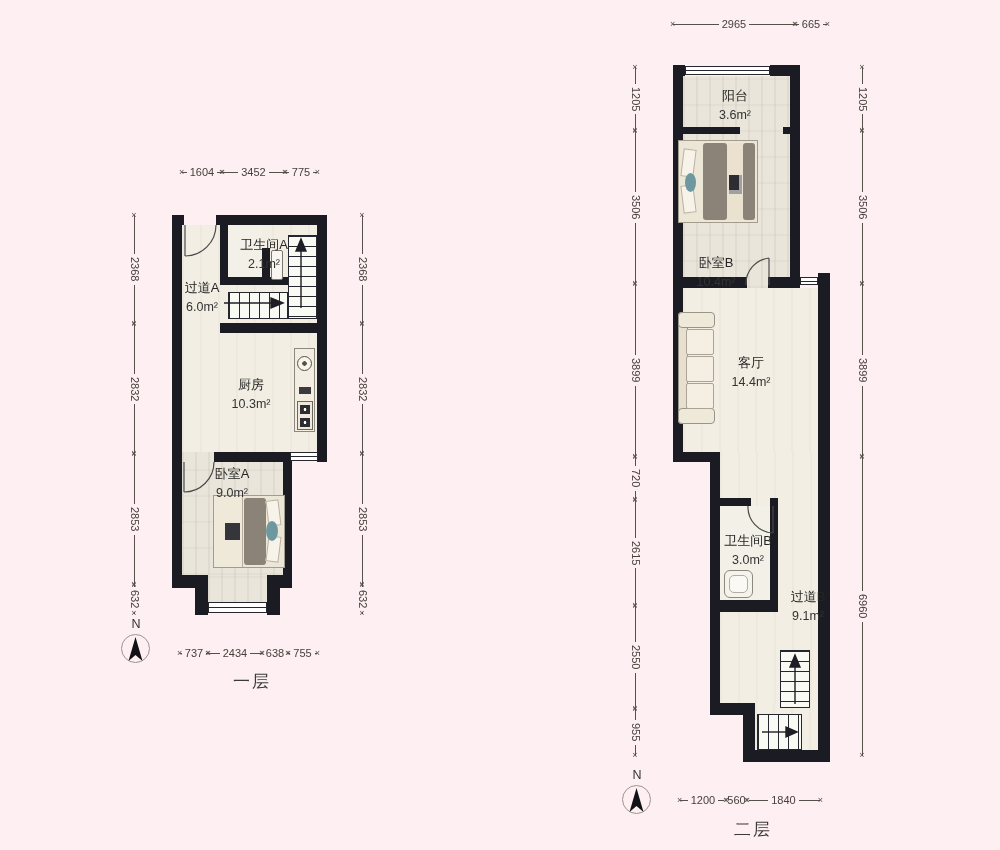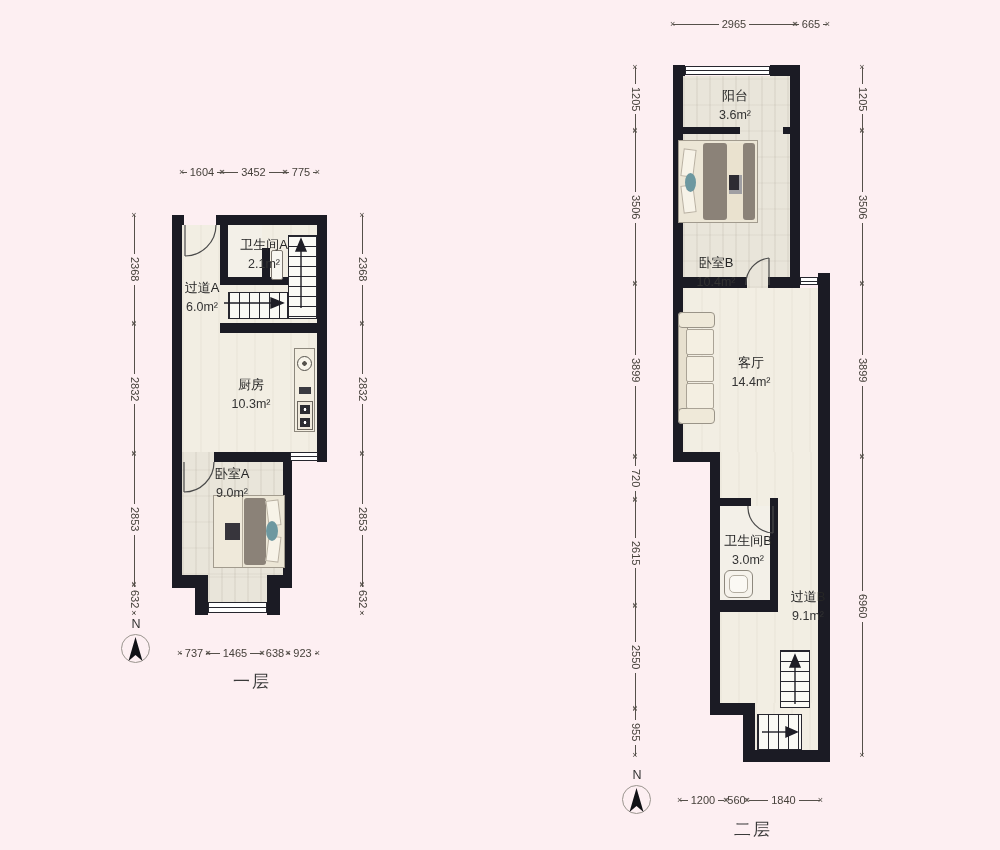--- a/index.html
+++ b/index.html
@@ -125,27 +125,27 @@
       </div>
     <div class="seg" style="width:32px;">
         <span class="num">775</span>
       </div>
   </div>
   <div class="dimh" style="left:180px;top:629px;margin-top:17px;">
     <div class="seg" style="width:28px;">
         <span class="num">737</span>
       </div>
     <div class="seg" style="width:54px;">
-        <span class="num">1465</span>
+        <span class="num">2434</span>
       </div>
     <div class="seg" style="width:26px;align-items:flex-end;">
         <span class="num">638</span>
       </div>
     <div class="seg" style="width:29px;">
-        <span class="num">923</span>
+        <span class="num">755</span>
       </div>
   </div>
   <div class="dimv" style="left:127px;top:215px;">
     <div class="seg" style="height:109px;">
         <span class="num">2368</span>
       </div>
     <div class="seg" style="height:130px;">
         <span class="num">2832</span>
       </div>
     <div class="seg" style="height:131px;">

